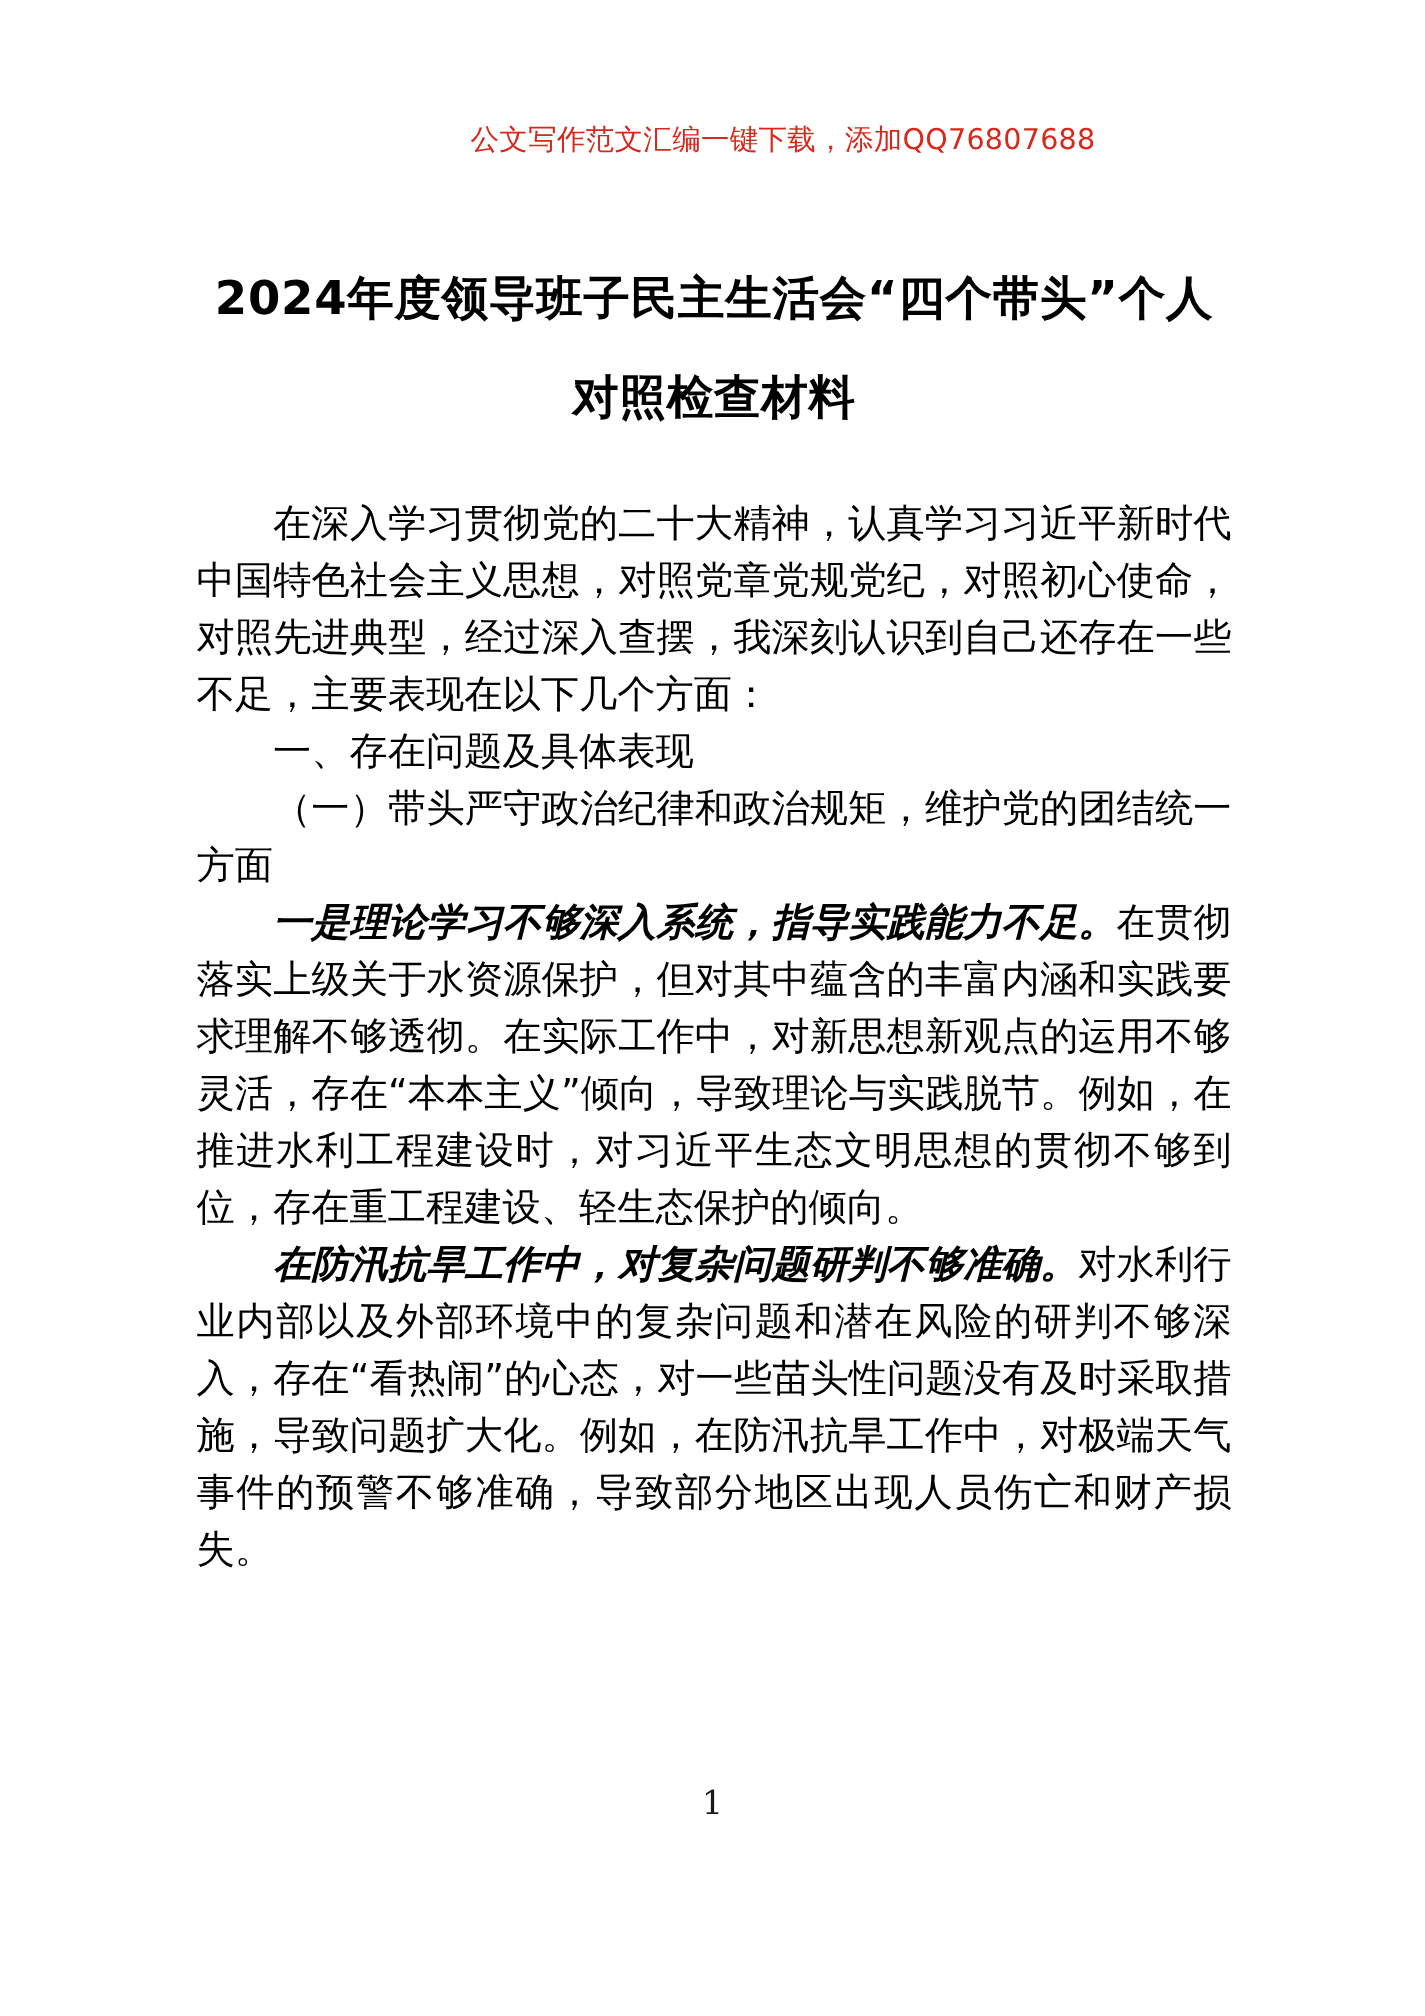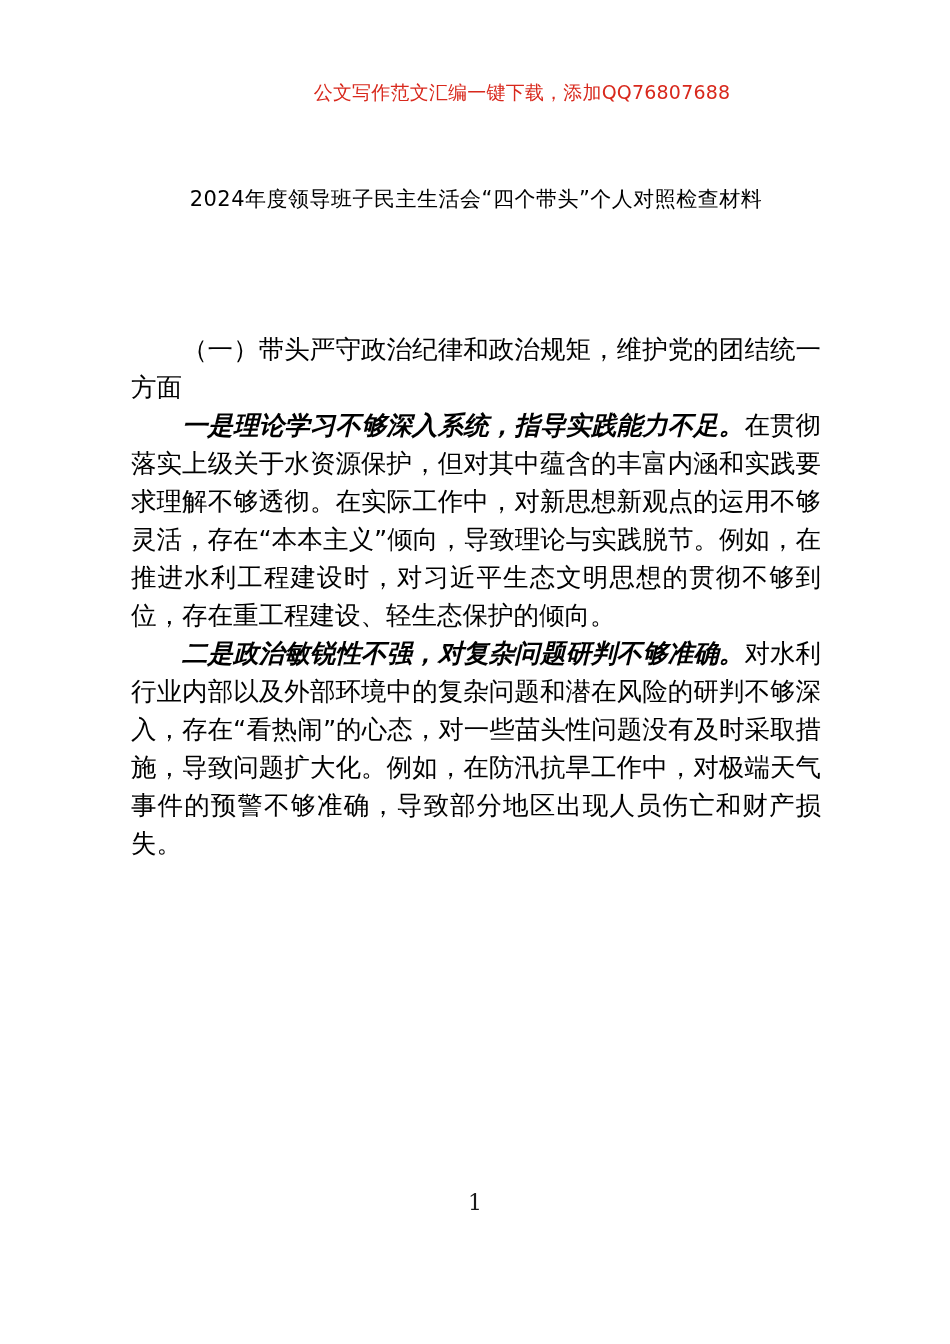--- a/index.html
+++ b/index.html
@@ -34,23 +34,23 @@
     font-family: "DejaVu Sans", "Liberation Sans", sans-serif;
     white-space: nowrap;
     margin-left: 47px;
   }
   .doc-title {
     position: absolute;
     top: 166px;
     left: 131px;
     width: 690px;
     text-align: center;
-    font-size: 21px;
+    font-size: 31px;
     line-height: 66px;
-    font-weight: normal;
+    font-weight: bold;
     letter-spacing: 0.5px;
     font-family: "DejaVu Sans", "Liberation Sans", sans-serif;
   }
   .body-area {
     position: absolute;
     top: 330px;
     left: 131px;
     width: 690px;
   }
   p.para {
@@ -83,26 +83,28 @@
 <body>
 
 <div class="page">
 
   <div class="ad-banner">公文写作范文汇编一键下载，添加QQ76807688</div>
 
   <div class="doc-title">2024年度领导班子民主生活会“四个带头”个人对照检查材料</div>
 
   <div class="body-area">
 
+    <p class="para"><span>在深入学习贯彻党的二十大精神，认真学习习近平新时代中国特色社会主义思想，对照党章党规党纪，对照初心使命，对照先进典型，经过深入查摆，我深刻认识到自己还存在一些不足，主要表现在以下几个方面：</span></p>
 
+    <p class="para"><span>一、存在问题及具体表现</span></p>
 
     <p class="para"><span>（一）带头严守政治纪律和政治规矩，维护党的团结统一方面</span></p>
 
     <p class="para"><b class="lead">一是理论学习不够深入系统，指导实践能力不足。</b><span>在贯彻落实上级关于水资源保护，但对其中蕴含的丰富内涵和实践要求理解不够透彻。在实际工作中，对新思想新观点的运用不够灵活，存在“本本主义”倾向，导致理论与实践脱节。例如，在推进水利工程建设时，对习近平生态文明思想的贯彻不够到位，存在重工程建设、轻生态保护的倾向。</span></p>
 
-    <p class="para"><b class="lead">二是政治敏锐性不强，对复杂问题研判不够准确。</b><span>对水利行业内部以及外部环境中的复杂问题和潜在风险的研判不够深入，存在“看热闹”的心态，对一些苗头性问题没有及时采取措施，导致问题扩大化。例如，在防汛抗旱工作中，对极端天气事件的预警不够准确，导致部分地区出现人员伤亡和财产损失。</span></p>
+    <p class="para"><b class="lead">在防汛抗旱工作中，对复杂问题研判不够准确。</b><span>对水利行业内部以及外部环境中的复杂问题和潜在风险的研判不够深入，存在“看热闹”的心态，对一些苗头性问题没有及时采取措施，导致问题扩大化。例如，在防汛抗旱工作中，对极端天气事件的预警不够准确，导致部分地区出现人员伤亡和财产损失。</span></p>
 
 
   </div>
 
   <div class="page-number">1</div>
 
 </div>
 
 </body></html>

